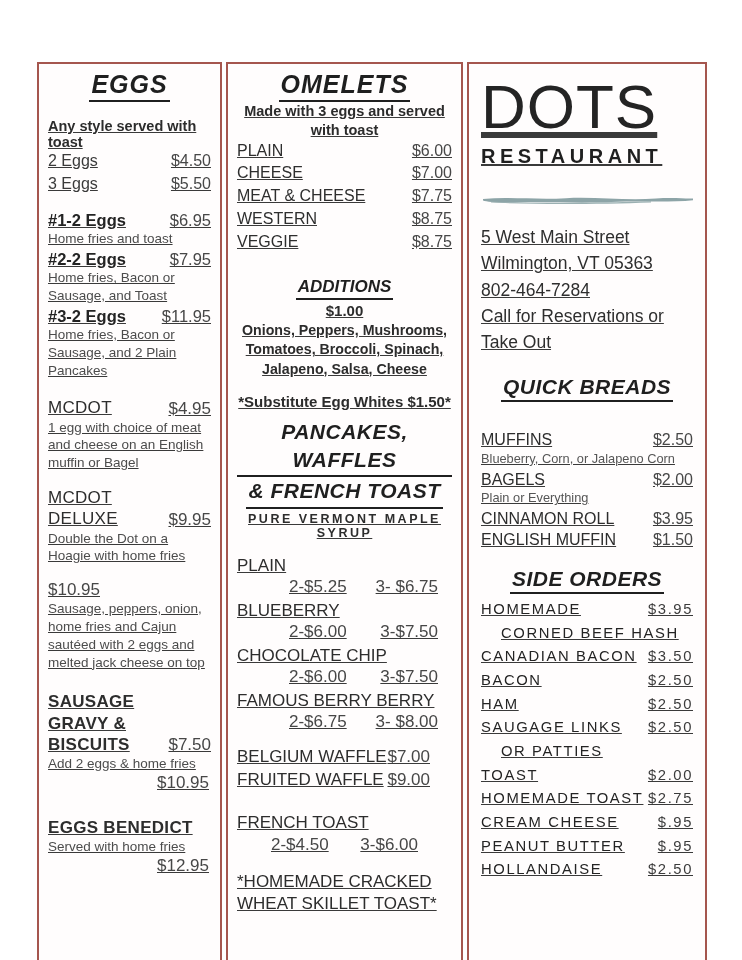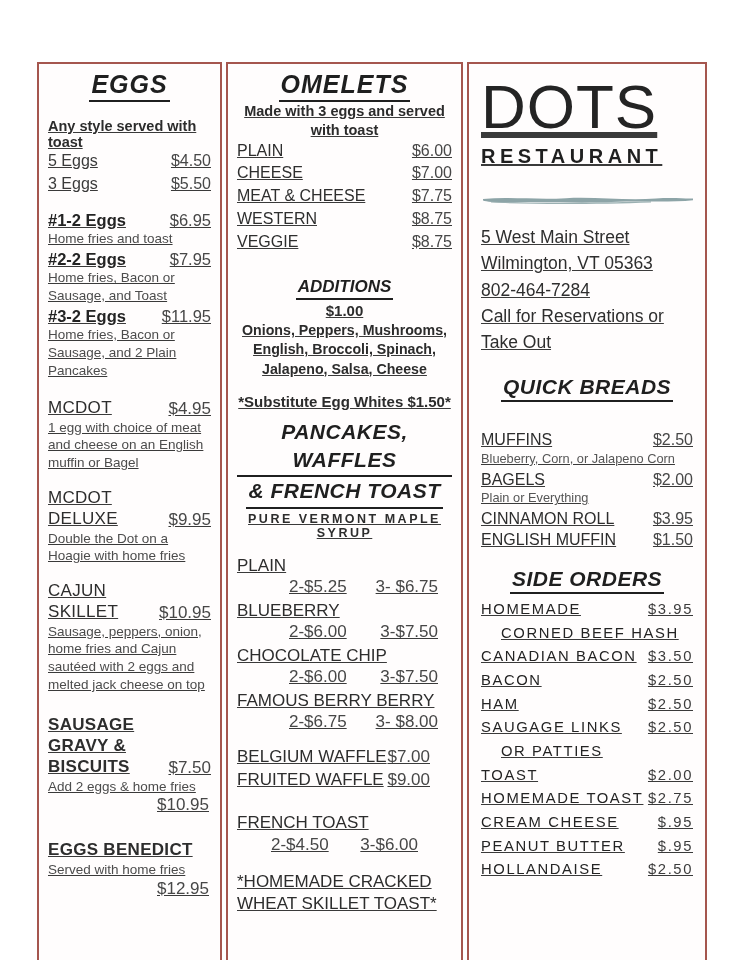--- a/index.html
+++ b/index.html
@@ -86,21 +86,21 @@
 <div class="page">
   <div class="menu">
 
     <div class="col col-eggs">
       <div class="sec-title t-xl">
         <span class="u">EGGS</span>
       </div>
       <div class="eggs-sub">Any style served with toast</div>
 
       <div class="row eggs-simple">
-        <span>5 Eggs</span>
+        <span>2 Eggs</span>
         <span class="price">$4.50</span>
       </div>
       <div class="row eggs-simple">
         <span>3 Eggs</span>
         <span class="price">$5.50</span>
       </div>
 
       <div class="combo combo-first">
         <div class="row">
           <span class="combo-name">#1-2 Eggs</span>
@@ -134,21 +134,20 @@
       <div class="spec">
         <div class="row">
           <span class="spec-name">MCDOT DELUXE</span>
           <span class="price spec-price">$9.95</span>
         </div>
         <div class="desc">Double the Dot on a Hoagie with home fries</div>
       </div>
 
       <div class="spec">
         <div class="row">
-          <span class="spec-name">CAJUN SKILLET</span>
           <span class="price spec-price">$10.95</span>
         </div>
         <div class="desc">Sausage, peppers, onion, home fries and Cajun sautéed with 2 eggs and melted jack cheese on top</div>
       </div>
 
       <div class="spec" style="margin-top:20px">
         <div class="row">
           <span class="spec-name" style="font-weight:bold">SAUSAGE GRAVY &amp; BISCUITS</span>
           <span class="price spec-price">$7.50</span>
         </div>
@@ -190,21 +189,21 @@
       <div class="row om-row">
         <span>VEGGIE</span>
         <span class="price">$8.75</span>
       </div>
 
       <div class="additions">
         <div class="sec-title">
           <span class="u" style="border-bottom-width:2px">ADDITIONS</span>
         </div>
         <div class="add-price">$1.00</div>
-        <div class="add-list">Onions, Peppers, Mushrooms, English, Broccoli, Spinach, Jalapeno, Salsa, Cheese</div>
+        <div class="add-list">Onions, Peppers, Mushrooms, Tomatoes, Broccoli, Spinach, Jalapeno, Salsa, Cheese</div>
       </div>
 
       <div class="substitute">*Substitute Egg Whites $1.50*</div>
 
       <div class="sec-title t-lg pw-title">
         <div><span class="u">PANCAKES, WAFFLES</span></div>
         <div><span class="u">&amp; FRENCH TOAST</span></div>
       </div>
       <div class="pw-tag">PURE VERMONT MAPLE SYRUP</div>
 

